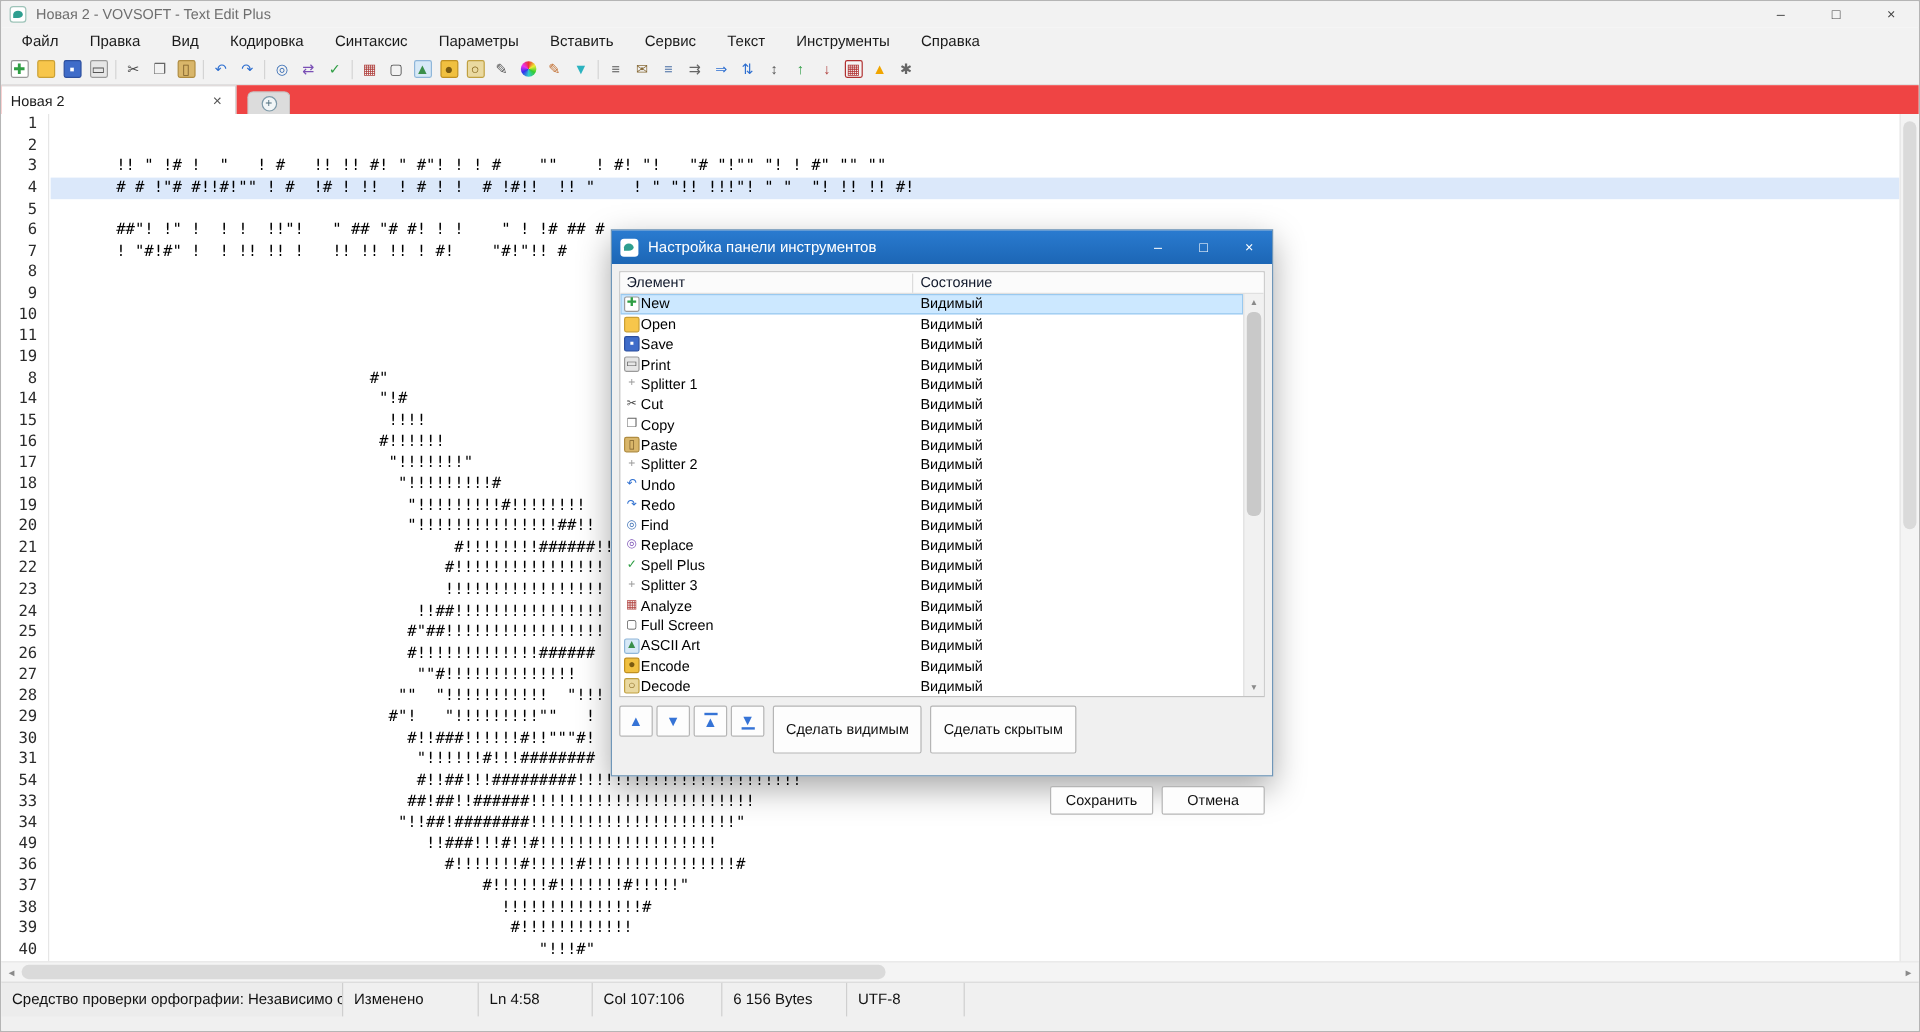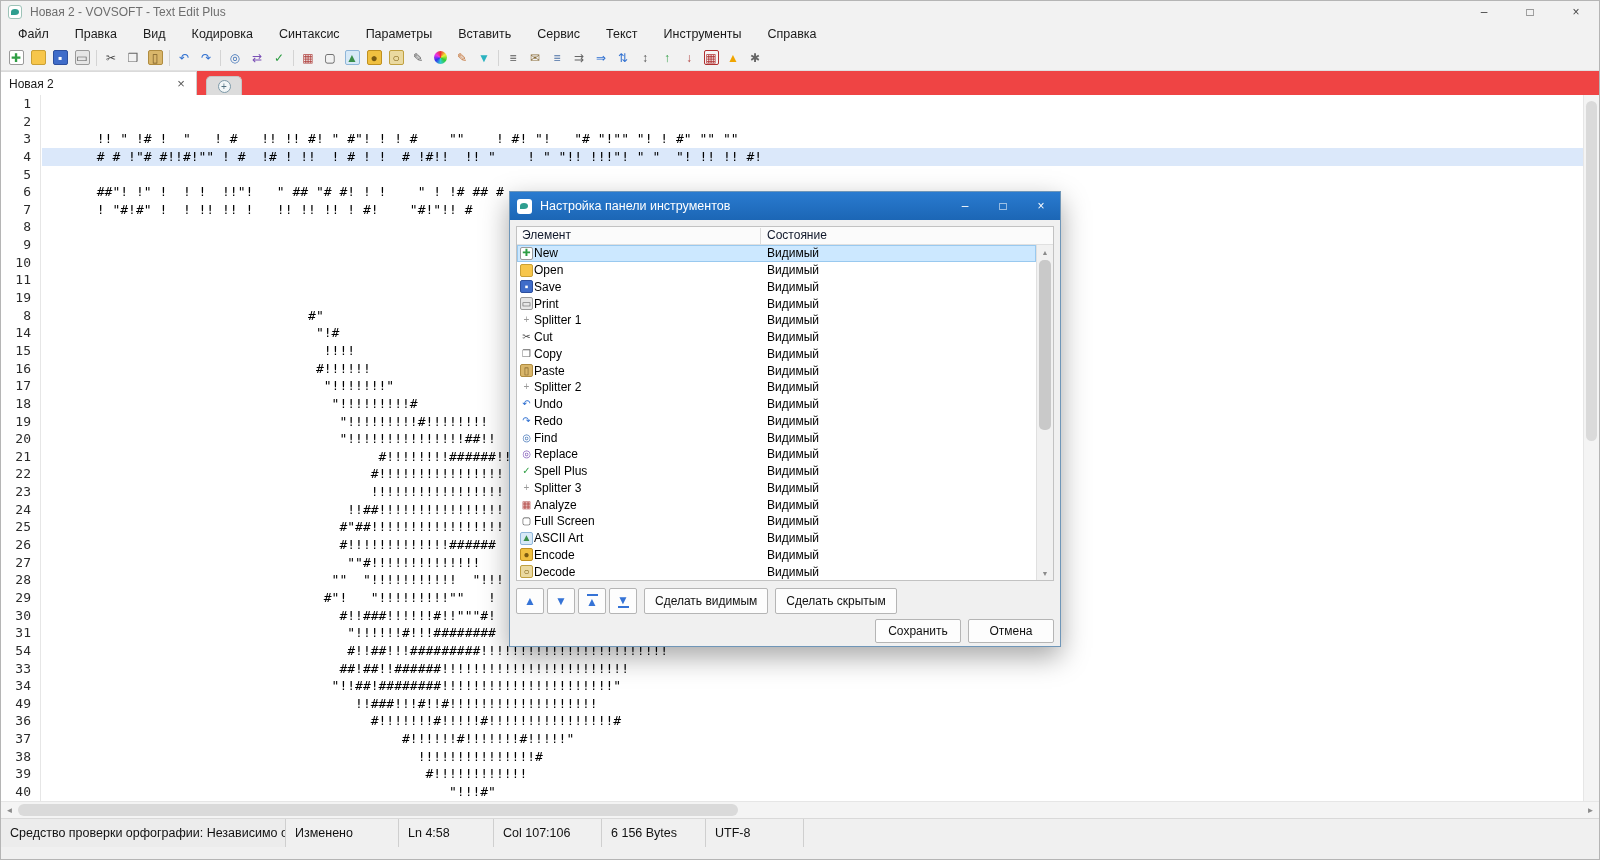--- a/index.html
+++ b/index.html
@@ -75,23 +75,23 @@
   .st { position:absolute; left:250px; }
   .list-scroll { position:absolute; top:18px; right:0; width:17px; bottom:0; background:#f1f1f1; border-left:1px solid #e0e0e0; }
   .ls-arrow { position:absolute; left:0; width:16px; height:14px; display:flex; align-items:center; justify-content:center; font-size:7px; color:#8a8a8a; }
   .ls-arrow.up { top:0; } .ls-arrow.down { bottom:0; }
   .ls-thumb { position:absolute; left:2px; width:12px; top:15px; height:170px; background:#c9c9c9; border-radius:5px; }
 
   .dlg-move { position:absolute; left:6px; top:396px; display:flex; gap:3px; }
   .mvbtn { width:28px; height:26px; background:#fdfdfd; border:1px solid #b5b5b5; border-radius:2px; display:flex; flex-direction:column; align-items:center; justify-content:center; }
   .mvbtn .ar { color:#3573d6; font-size:12px; line-height:12px; }
   .mvbtn .bar { width:11px; height:2px; background:#3573d6; }
-  .txtbtn { height:26px; padding:0 10px; background:#fdfdfd; border:1px solid #b5b5b5; border-radius:2px; font-size:12px; color:#111; margin-left:4px; font-family:inherit; }
+  .txtbtn { height:40px; padding:0 10px; background:#fdfdfd; border:1px solid #b5b5b5; border-radius:2px; font-size:12px; color:#111; margin-left:4px; font-family:inherit; }
   .dlg-actions { position:absolute; right:6px; top:427px; display:flex; gap:7px; }
-  .act-btn { width:86px; height:24px; background:#fdfdfd; border:1px solid #b5b5b5; border-radius:2px; font-size:12px; color:#111; font-family:inherit; }
+  .act-btn { width:86px; height:24px; background:#fdfdfd; border:1px solid #b5b5b5; border-radius:2px; font-size:12px; color:#111; font-family:inherit;margin-top:36px; }
 </style>
 </head>
 <body>
 
 <div class="titlebar">
   <div class="app-icon"></div>
   <div class="title-text">Новая 2 - VOVSOFT - Text Edit Plus</div>
   <div class="win-controls">
     <div class="win-btn">–</div>
     <div class="win-btn">□</div>

